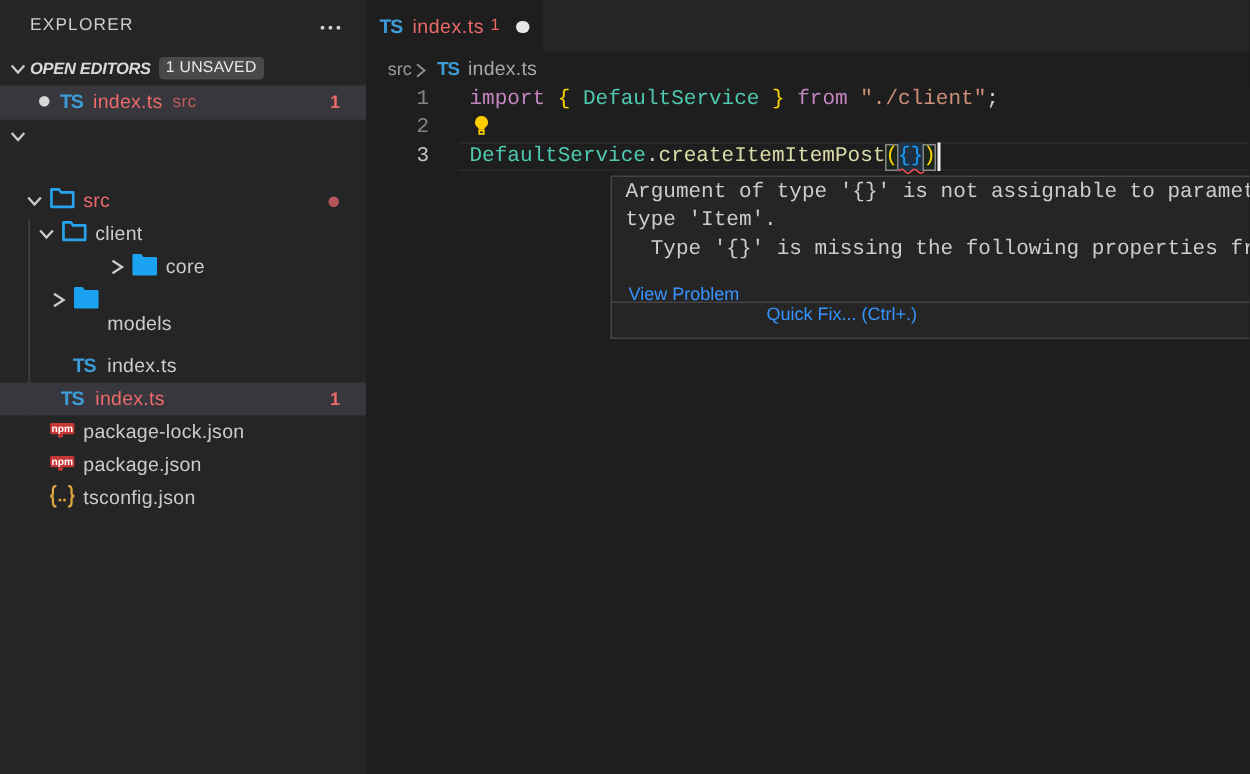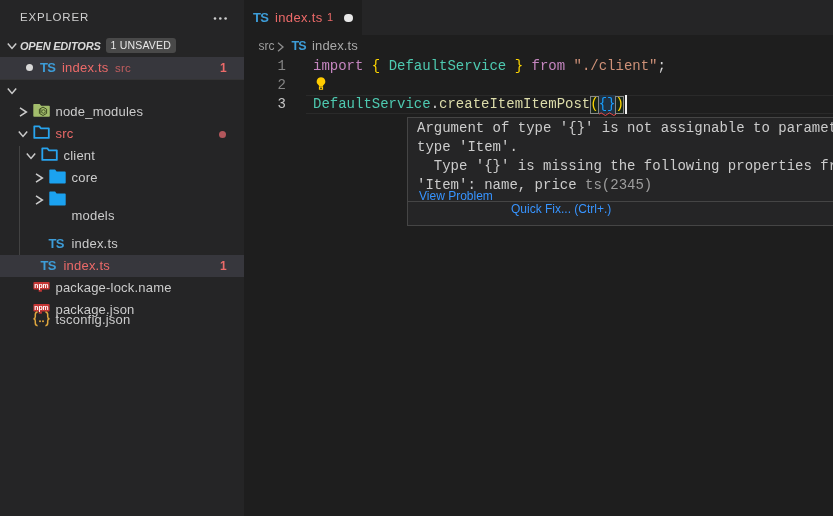--- a/index.html
+++ b/index.html
@@ -57,32 +57,20 @@
   </div>
 
   <div class="row" style="top:79px; border-top:1px solid rgba(255,255,255,0.07);">
     <svg class="chev" style="left:4px;" viewBox="0 0 16 16">
         <path d="M3.8 5.6 L8 10.4 L12.2 5.6" fill="none" stroke="#cccccc" stroke-width="1.5"></path>
       </svg>
   </div>
 
   <div class="abs" style="left:19px; top:145.5px; width:1px; height:131.5px; background:#424242;"></div>
 
-  <div class="row" style="top:101px;">
-    <svg class="chev" style="left:15px;" viewBox="0 0 16 16">
-        <path d="M5 3.8 L11.4 8 L5 12.2" fill="none" stroke="#cccccc" stroke-width="1.5"></path>
-      </svg>
-    <svg class="ficon" style="left:32.5px;" viewBox="0 0 17 15">
-      <path d="M1.1 0.9 h5.6 l1.4 1.9 h7.9 q0.8 0 0.8 0.8 v9.4 q0 0.8 -0.8 0.8 H1.1 q-0.8 0 -0.8 -0.8 V1.7 q0 -0.8 0.8 -0.8 z" fill="#a3bd6c"></path>
-      <path d="M10 4.1l3.6 2.1v4.2L10 12.5 6.4 10.4V6.2z" fill="none" stroke="#39451f" stroke-width="0.95"></path>
-      <circle cx="10.5" cy="8.5" r="1.8" fill="none" stroke="#39451f" stroke-width="0.8"></circle>
-      <path d="M7.8 5.9 v4.4" stroke="#39451f" stroke-width="0.8"></path>
-    </svg>
-    <div class="lbl" style="left:55.5px;">node_modules</div>
-  </div>
 
   <div class="row" style="top:123px;">
     <svg class="chev" style="left:15px;" viewBox="0 0 16 16">
         <path d="M3.8 5.6 L8 10.4 L12.2 5.6" fill="none" stroke="#cccccc" stroke-width="1.5"></path>
       </svg>
     <svg class="ficon" style="left:32.5px;" viewBox="0 0 17 15">
       <path d="M1.3 1.3 h5 l1.5 2 h8 v9.6 H1.3 z" fill="none" stroke="#28a4ee" stroke-width="1.8" stroke-linejoin="round"></path>
     </svg>
     <div class="lbl err" style="left:55.5px;">src</div>
     <div class="abs" style="left:219px; top:7.5px; width:7px; height:7px; border-radius:50%; background:#b3575c;"></div>
@@ -91,21 +79,21 @@
   <div class="row" style="top:145px;">
     <svg class="chev" style="left:23px;" viewBox="0 0 16 16">
         <path d="M3.8 5.6 L8 10.4 L12.2 5.6" fill="none" stroke="#cccccc" stroke-width="1.5"></path>
       </svg>
     <svg class="ficon" style="left:40.5px;" viewBox="0 0 17 15">
       <path d="M1.3 1.3 h5 l1.5 2 h8 v9.6 H1.3 z" fill="none" stroke="#28a4ee" stroke-width="1.8" stroke-linejoin="round"></path>
     </svg>
     <div class="lbl" style="left:63.5px;">client</div>
   </div>
 
-  <div class="row" style="top:167px;">
+  <div class="row" style="top:167px;margin-left:39px;">
     <svg class="chev" style="left:31px;" viewBox="0 0 16 16">
         <path d="M5 3.8 L11.4 8 L5 12.2" fill="none" stroke="#cccccc" stroke-width="1.5"></path>
       </svg>
     <svg class="ficon" style="left:48.5px;" viewBox="0 0 17 15">
       <path d="M1.1 0.4 h5 l1.5 2 h8.3 q0.8 0 0.8 0.8 v10.6 q0 0.8 -0.8 0.8 H1.1 q-0.8 0 -0.8 -0.8 V1.2 q0 -0.8 0.8 -0.8 z" fill="#1ba2f0"></path>
     </svg>
     <div class="lbl" style="left:71.5px;">core</div>
   </div>
 
   <div class="row" style="top:189px;">
@@ -129,33 +117,33 @@
     <div class="lbl err" style="left:63.5px;">index.ts</div>
     <div class="badge1" style="left:220px;">1</div>
   </div>
 
   <div class="row" style="top:277px;">
     <svg class="ficon" style="left:32.5px;" viewBox="0 0 17 15">
       <rect x="0.4" y="3" width="16.2" height="7.5" rx="1" fill="#c53635"></rect>
       <rect x="5.7" y="10.5" width="3.2" height="2.2" fill="#c53635"></rect>
       <text x="8.5" y="9.1" font-size="6.8" font-weight="bold" fill="#ffffff" text-anchor="middle" font-family="Liberation Sans,sans-serif">npm</text>
     </svg>
-    <div class="lbl" style="left:55.5px;">package-lock.name</div>
+    <div class="lbl" style="left:55.5px;">package-lock.json</div>
   </div>
 
   <div class="row" style="top:299px;">
     <svg class="ficon" style="left:32.5px;" viewBox="0 0 17 15">
       <rect x="0.4" y="3" width="16.2" height="7.5" rx="1" fill="#c53635"></rect>
       <rect x="5.7" y="10.5" width="3.2" height="2.2" fill="#c53635"></rect>
       <text x="8.5" y="9.1" font-size="6.8" font-weight="bold" fill="#ffffff" text-anchor="middle" font-family="Liberation Sans,sans-serif">npm</text>
     </svg>
     <div class="lbl" style="left:55.5px;">package.json</div>
   </div>
 
-  <div class="row" style="top:309px;">
+  <div class="row" style="top:321px;">
     <svg class="ficon" style="left:32.5px; top:1.5px; height:16px;" viewBox="0 0 17 16">
       <path d="M4.6 0.9 q-2.3 0.1 -2.3 2.6 v2.2 q0 1.9 -1.8 2.1 q1.8 0.2 1.8 2.1 v2.2 q0 2.5 2.3 2.6" fill="none" stroke="#dfa73e" stroke-width="1.5"></path>
       <path d="M12.4 0.9 q2.3 0.1 2.3 2.6 v2.2 q0 1.9 1.8 2.1 q-1.8 0.2 -1.8 2.1 v2.2 q0 2.5 -2.3 2.6" fill="none" stroke="#dfa73e" stroke-width="1.5"></path>
       <circle cx="7" cy="10.3" r="1" fill="#dfa73e"></circle>
       <circle cx="10" cy="10.3" r="1" fill="#dfa73e"></circle>
     </svg>
     <div class="lbl" style="left:55.5px;">tsconfig.json</div>
   </div>
 </div>
 
@@ -200,17 +188,16 @@
 <svg class="abs" style="left:599px; top:110.5px; z-index:3;" width="18" height="5" viewBox="0 0 18 5">
   <path d="M0 3.2 q2.1 -2.6 4.25 0 t4.25 0 t4.25 0 t4.25 0" fill="none" stroke="#f04b4b" stroke-width="1"></path>
 </svg>
 
 <div class="abs" style="left:624.8px; top:95px; width:2.5px; height:19px; background:#f2f2f2; z-index:4;"></div>
 
 <div id="hover">
   <div class="hline" style="top:0.5px;">Argument of type '{}' is not assignable to parameter of</div>
   <div class="hline" style="top:19.5px;">type 'Item'.</div>
   <div class="hline" style="top:38.5px;">  Type '{}' is missing the following properties from type</div>
-  <div class="hline" style="top:57.5px;">'Item': name, price <span style="color:#9d9d9d">ts(2345)</span></div>
   <div class="abs" style="left:0; top:83px; width:433px; height:1px; background:#454545;"></div>
   <div class="abs" style="left:11px; top:67px; height:22px; line-height:22px; font-size:12px; color:#3794ff;">View Problem</div>
   <div class="abs" style="left:103px; top:80px; height:22px; line-height:22px; font-size:12px; color:#3794ff;">Quick Fix... (Ctrl+.)</div>
 </div>
 
 </body></html>

